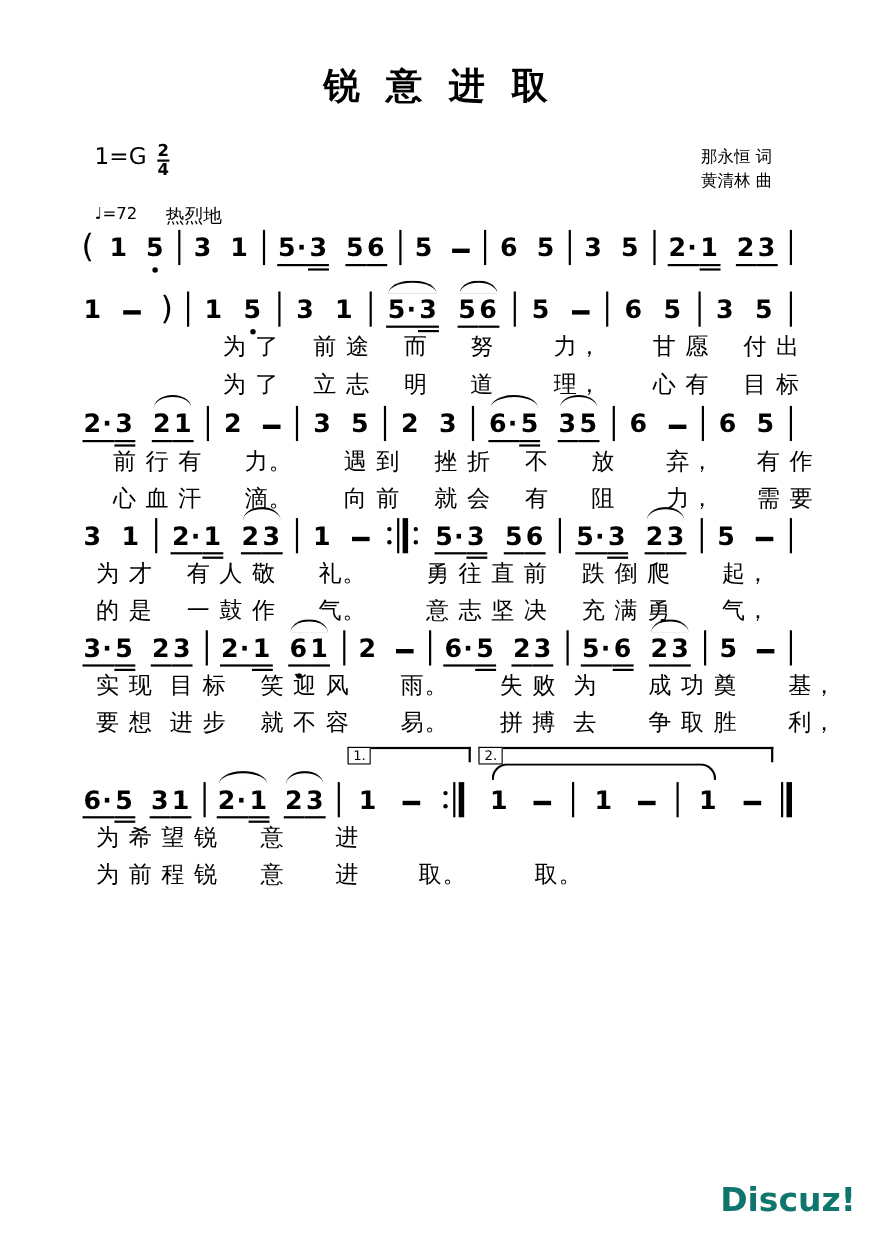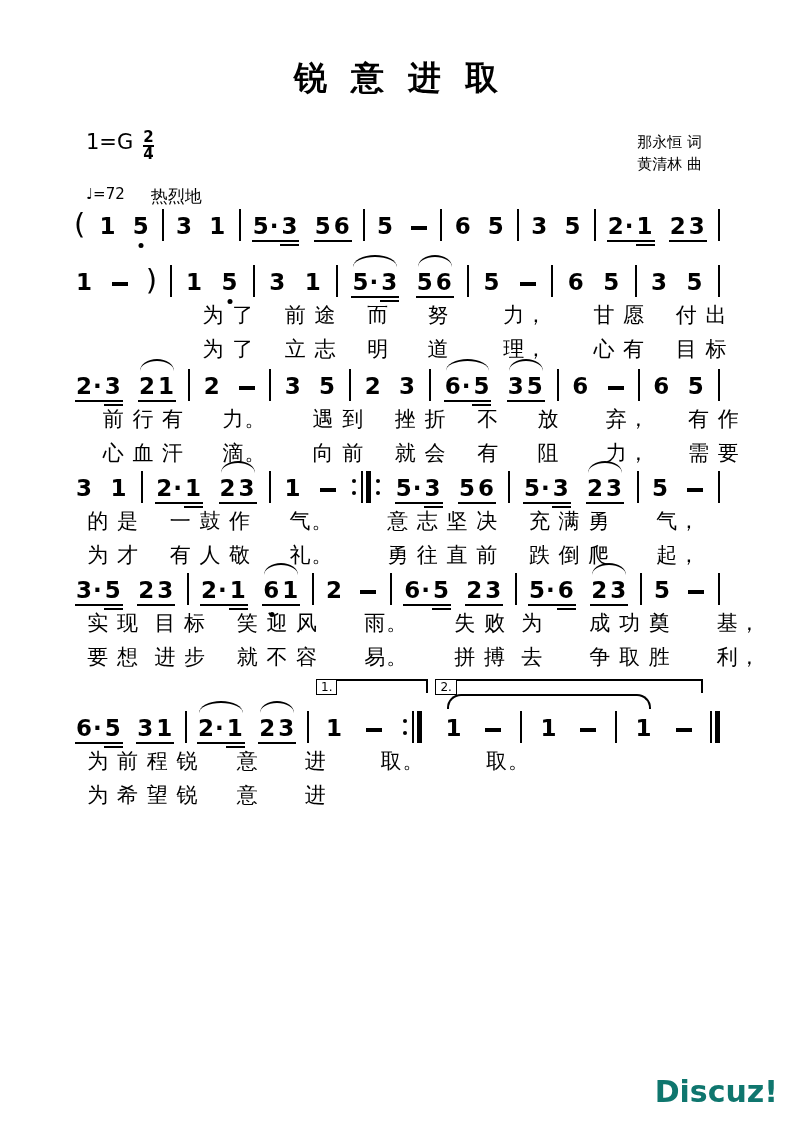--- a/index.html
+++ b/index.html
@@ -337,22 +337,22 @@
             <div class="bline thin"></div>
           </div>
           <span class="note">
             <span class="part">5</span>
           </span>
           <div class="dash"></div>
           <div class="barg">
             <div class="bline thin"></div>
           </div>
         </div>
+        <div class="lyr">  为 才    有 人 敬     礼。       勇 往 直 前    跌 倒 爬      起，</div>
         <div class="lyr">  的 是    一 鼓 作     气。       意 志 坚 决    充 满 勇      气，</div>
-        <div class="lyr">  为 才    有 人 敬     礼。       勇 往 直 前    跌 倒 爬      起，</div>
       </div>
       <div class="system" style="top: 556px;">
         <div class="mrow">
           <span class="note has-u">
             <span class="part u1">3·</span>
             <span class="part u2">5</span>
           </span>
           <span class="note has-u">
             <span class="part u1">2</span>
             <span class="part u1">3</span>
@@ -479,19 +479,19 @@
                 </span>
               </span>
               <div class="dash"></div>
             </div>
           </span>
           <div class="barg">
             <div class="bline thin"></div>
             <div class="bline thick"></div>
           </div>
         </div>
+        <div class="lyr">  为 希 望 锐     意      进</div>
         <div class="lyr">  为 前 程 锐     意      进       取。        取。</div>
-        <div class="lyr">  为 希 望 锐     意      进</div>
       </div>
     </div>
 
   <div class="watermark">Discuz!</div>
 </div>
 
 </body></html>

